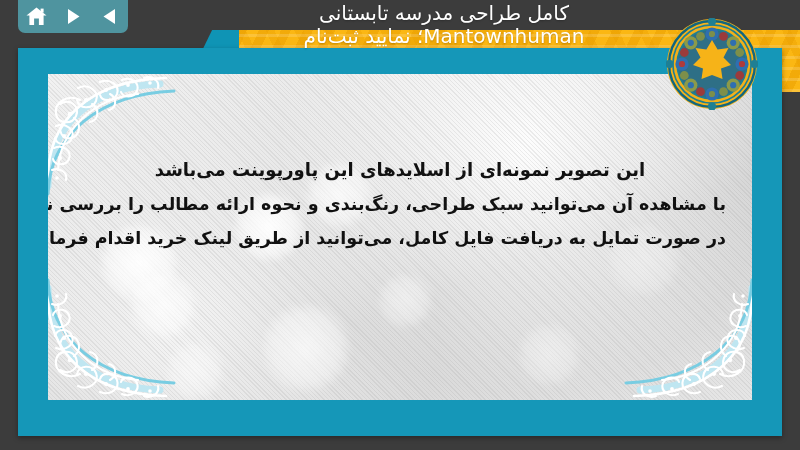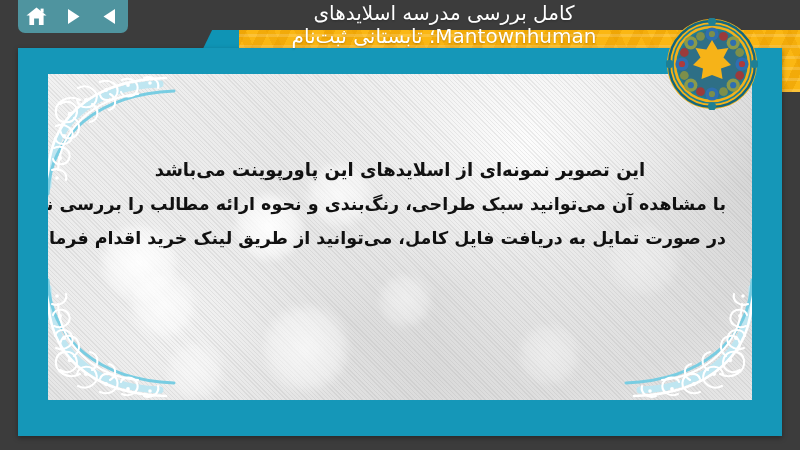--- a/index.html
+++ b/index.html
@@ -198,22 +198,22 @@
       </g>
       <path d="M46 22 L51.6 31.5 L62.5 30 L57.5 39.5 L65 47 L55 50.5 L56.5 61 L46 57 L35.5 61 L37 50.5 L27 47 L34.5 39.5 L29.5 30 L40.4 31.5 Z" fill="#f6b318"></path>
       <circle cx="46" cy="3.5" r="4.2" fill="#1f7f93"></circle>
       <circle cx="46" cy="88.5" r="4.2" fill="#1f7f93"></circle>
       <circle cx="3.5" cy="46" r="4.2" fill="#1f7f93"></circle>
       <circle cx="88.5" cy="46" r="4.2" fill="#1f7f93"></circle>
     </svg>
   </div>
 
   <div class="header-text">
-    <span class="hl hl1">کامل بررسی مدرسه اسلایدهای</span>
-    <span class="hl hl2">Mantownhuman؛ تابستانی ثبت‌نام</span>
+    <span class="hl hl1">کامل طراحی مدرسه تابستانی</span>
+    <span class="hl hl2">Mantownhuman؛ نمایید ثبت‌نام</span>
   </div>
 
   <div class="frame">
     <div class="frame-inner">
 
       <div class="bokeh" style="left:52px;top:150px;width:78px;height:78px;"></div>
       <div class="bokeh" style="left:82px;top:198px;width:66px;height:66px;opacity:.85;"></div>
       <div class="bokeh" style="left:186px;top:118px;width:70px;height:70px;"></div>
       <div class="bokeh" style="left:258px;top:88px;width:66px;height:66px;opacity:.8;"></div>
       <div class="bokeh" style="left:214px;top:230px;width:88px;height:88px;opacity:.75;"></div>

